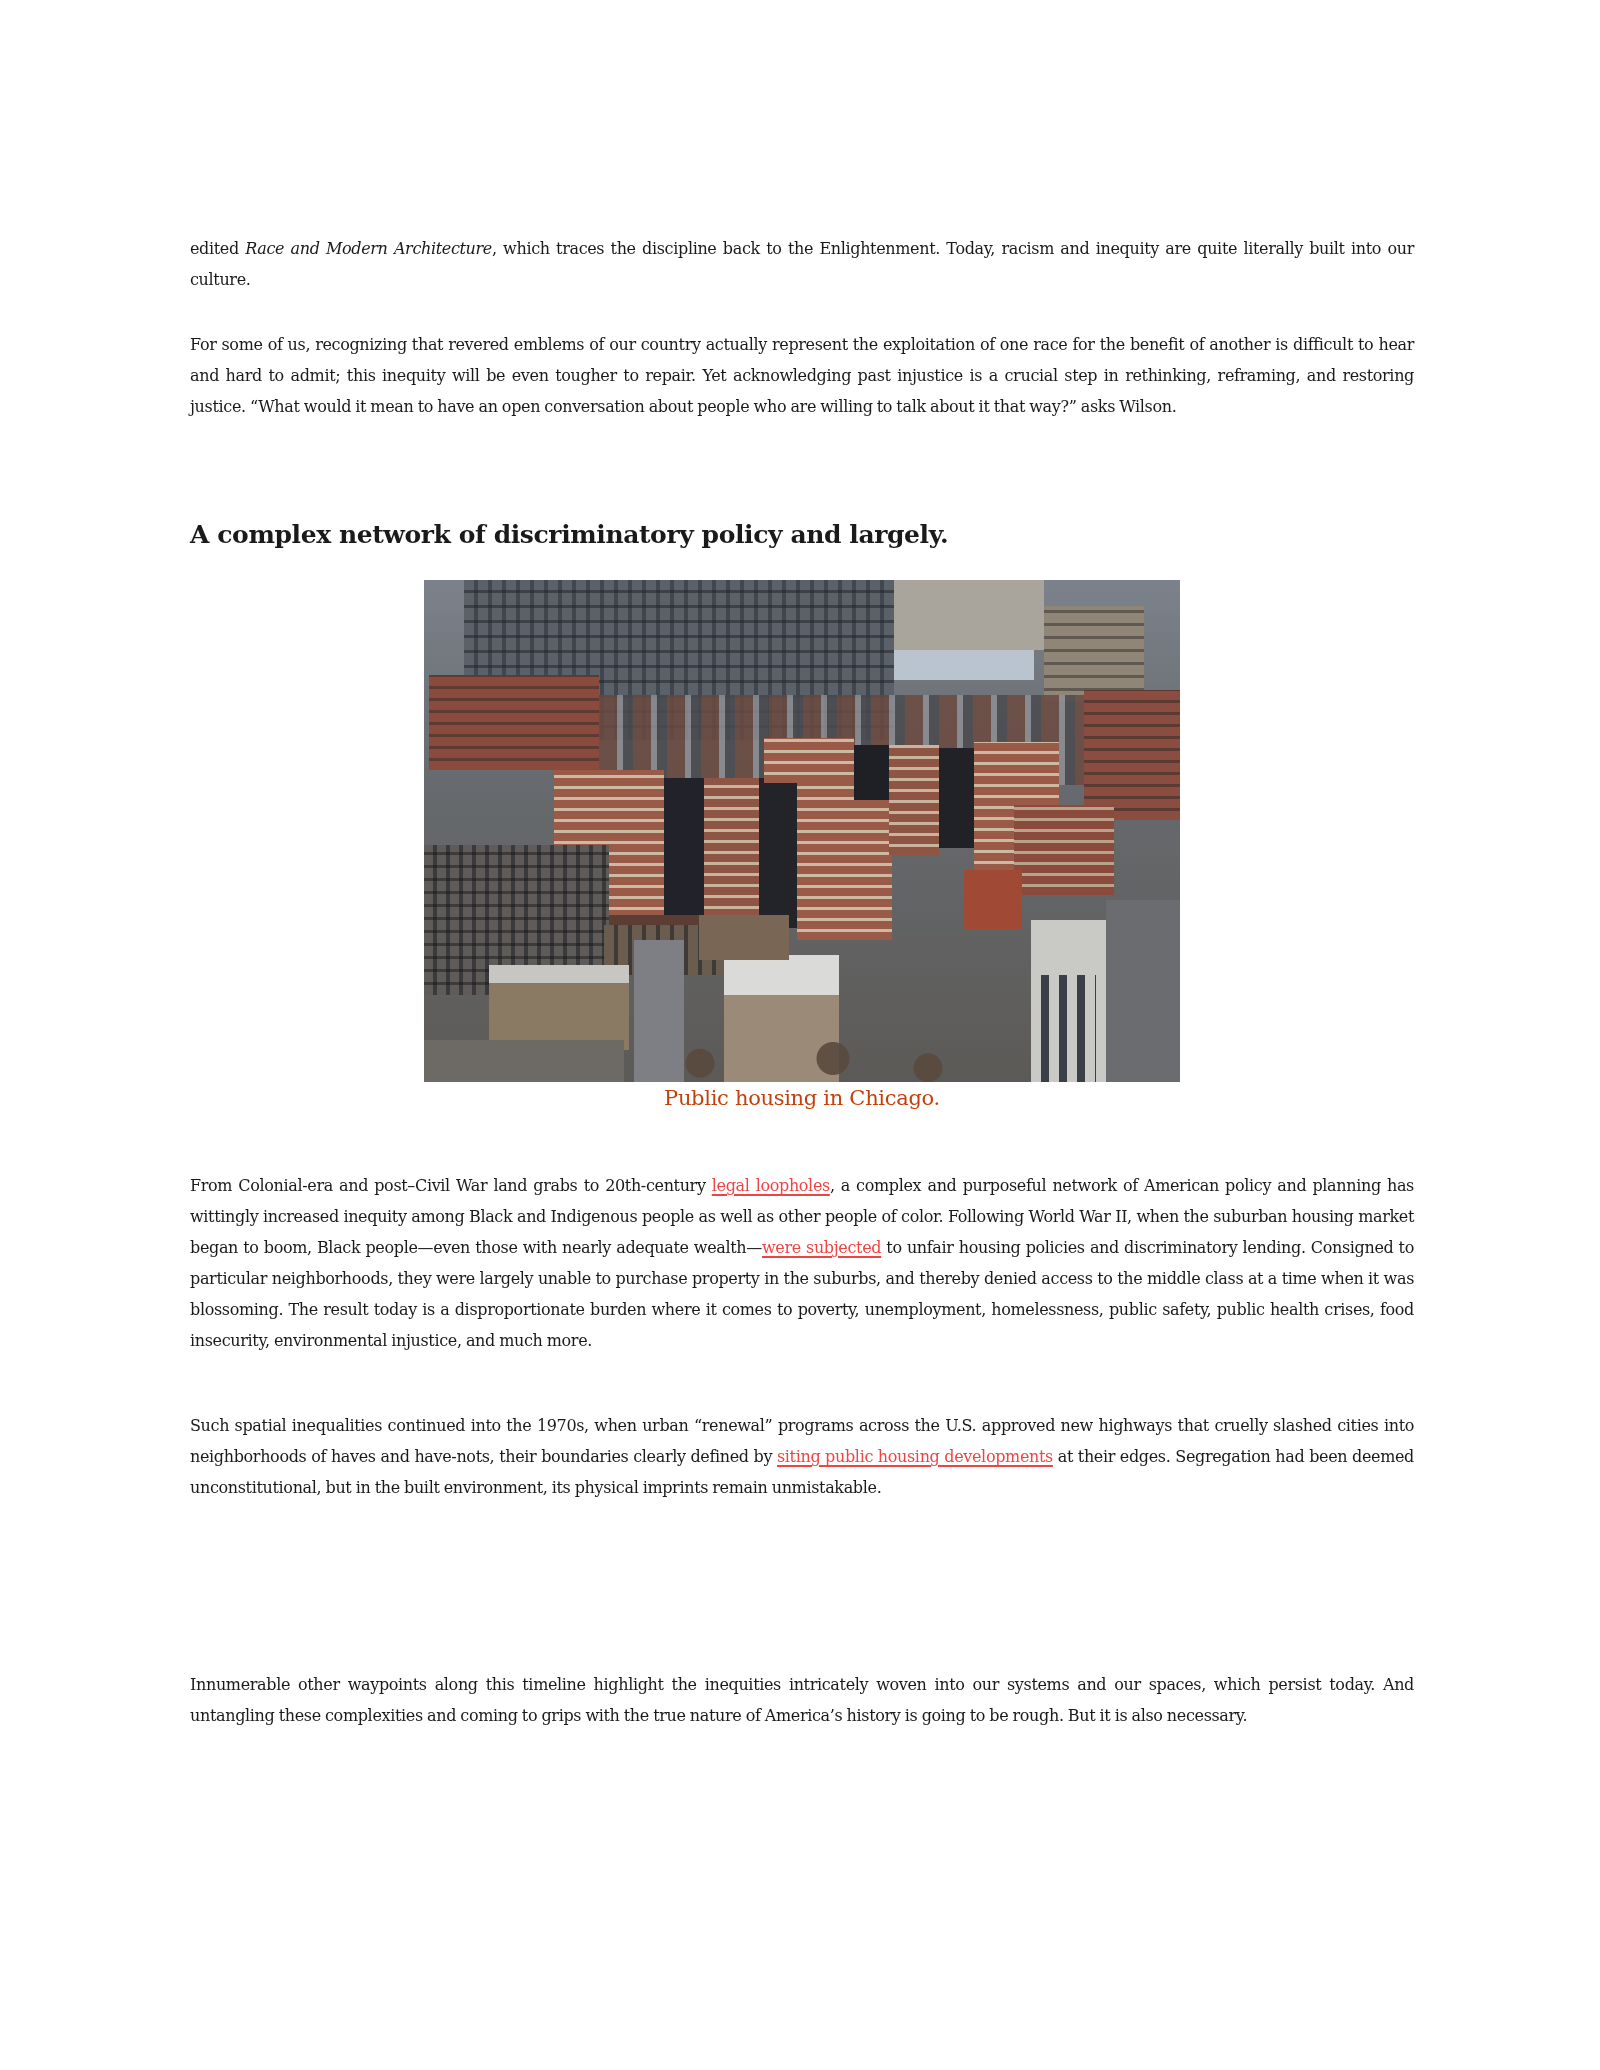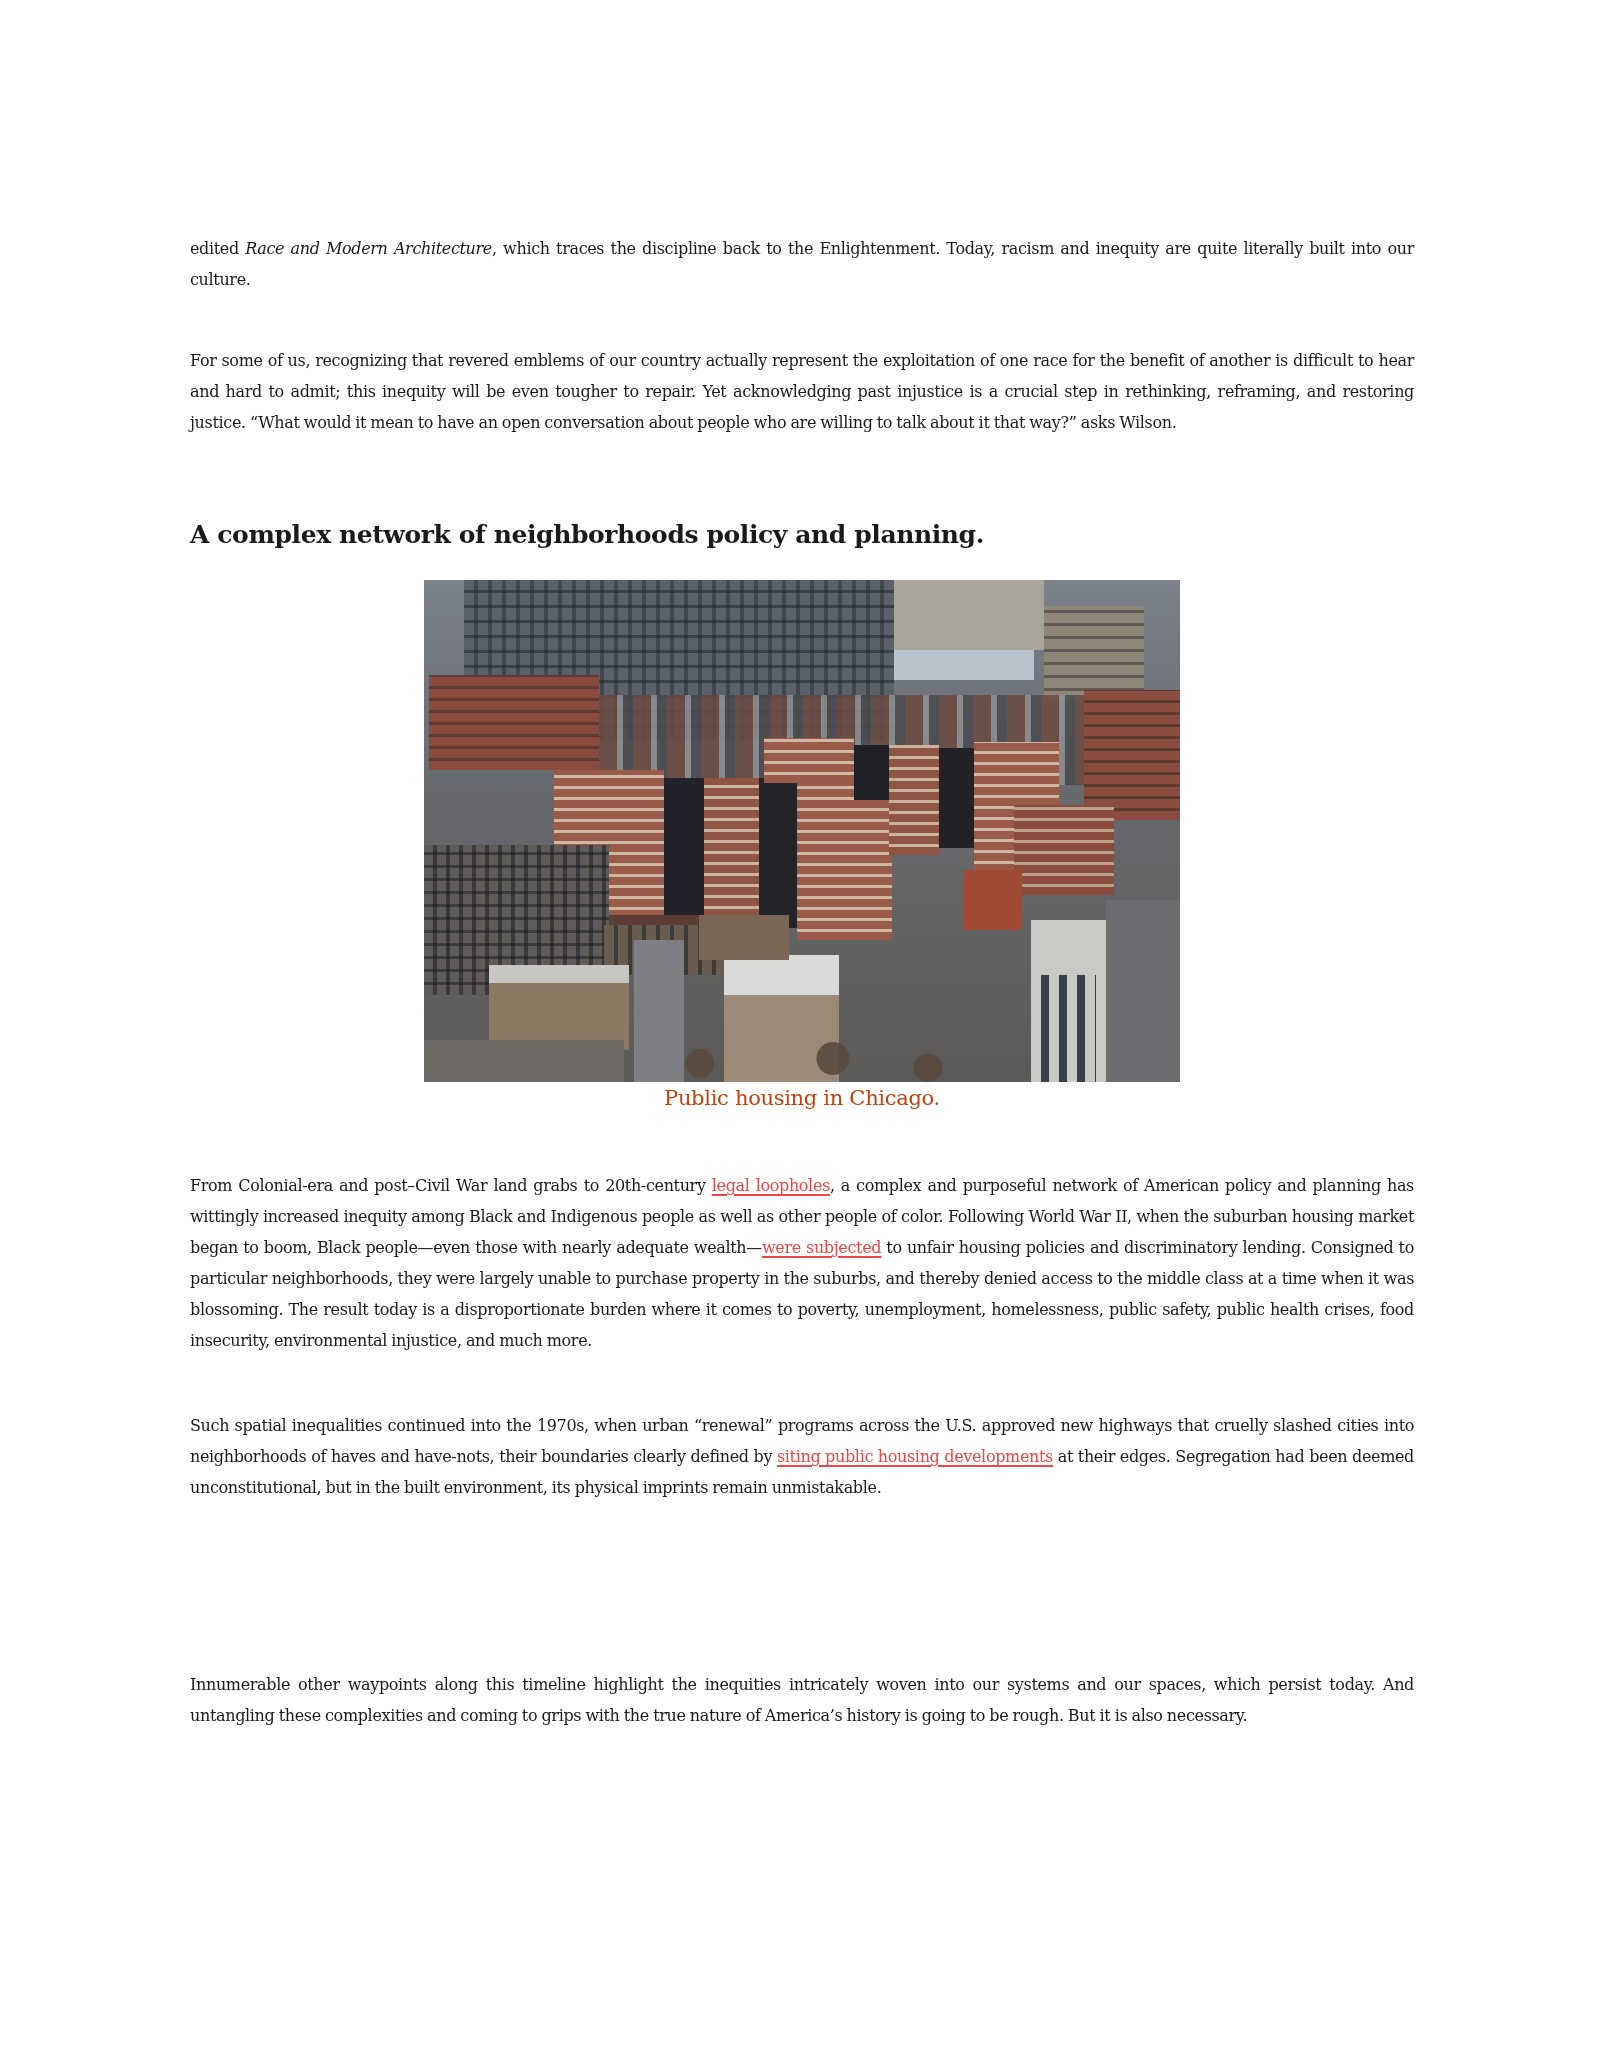--- a/index.html
+++ b/index.html
@@ -3,21 +3,21 @@
 <meta charset="utf-8">
 <style>
   html, body { margin: 0; padding: 0; background: #ffffff; }
   body { width: 1600px; height: 2070px; position: relative; overflow: hidden;
          font-family: "DejaVu Serif", "Liberation Serif", serif; color: #1a1a1a; }
   .col { position: absolute; left: 190px; width: 1224px; }
   p { margin: 0; font-size: 16px; line-height: 31px; text-align: justify; letter-spacing: -0.35px; word-spacing: -0.5px; }
   p .em { font-style: italic; }
   a.link { color: #ef4444; text-decoration: underline; text-decoration-thickness: 1.5px; text-underline-offset: 3px; }
   #p1 { top: 233px; }
-  #p2 { top: 345px; }
+  #p2 { top: 329px; }
   #h1 { top: 518px; font-size: 25px; font-weight: bold; line-height: 34px; letter-spacing: -0.4px; margin:0; }
   #figure { position: absolute; left: 424px; top: 580px; width: 756px; height: 502px; overflow: hidden; background: #6b6e74; }
   #caption { position: absolute; left: 424px; width: 756px; top: 1084px; text-align: center; }
   #caption .cap { font-size: 21px; line-height: 28px; color: #c2410c; letter-spacing: -0.3px; }
   #caption .credit { font-size: 21px; line-height: 28px; color: #6e6e6e; letter-spacing: -0.3px; }
   #p3 { top: 1170px; }
   #p4 { top: 1410px; }
   #p5 { top: 1669px; }
   
   .blk { position: absolute; }
@@ -26,21 +26,21 @@
 <body>
 
 <div class="col" id="p1">
   <p><span>edited </span><span class="em">Race and Modern Architecture</span><span>, which traces the discipline back to the Enlightenment. Today, racism and inequity are quite literally built into our culture.</span></p>
 </div>
 
 <div class="col" id="p2">
   <p>For some of us, recognizing that revered emblems of our country actually represent the exploitation of one race for the benefit of another is difficult to hear and hard to admit; this inequity will be even tougher to repair. Yet acknowledging past injustice is a crucial step in rethinking, reframing, and restoring justice. “What would it mean to have an open conversation about people who are willing to talk about it that way?” asks Wilson.</p>
 </div>
 
-<h2 class="col" id="h1">A complex network of neighborhoods policy and planning.</h2>
+<h2 class="col" id="h1">A complex network of discriminatory policy and largely.</h2>
 
 <div id="figure" role="img" aria-label="Aerial view of public housing towers in Chicago">
 
   <div class="blk" style="left:0;top:0;width:756px;height:502px;background:linear-gradient(#7c828b,#676a6e 40%,#5c5a57);"></div>
 
   <div class="blk" style="left:40px;top:0;width:430px;height:160px;background:repeating-linear-gradient(90deg,#5a6068 0 10px,#3e444c 10px 14px),#555b63;opacity:.95;"></div>
   <div class="blk" style="left:40px;top:0;width:430px;height:160px;background:repeating-linear-gradient(0deg,transparent 0 12px,rgba(30,34,40,.5) 12px 15px);"></div>
 
   <div class="blk" style="left:620px;top:26px;width:100px;height:95px;background:repeating-linear-gradient(0deg,#8f8678 0 10px,#5f5952 10px 13px);"></div>
   <div class="blk" style="left:470px;top:0;width:150px;height:70px;background:#a9a59c;"></div>

